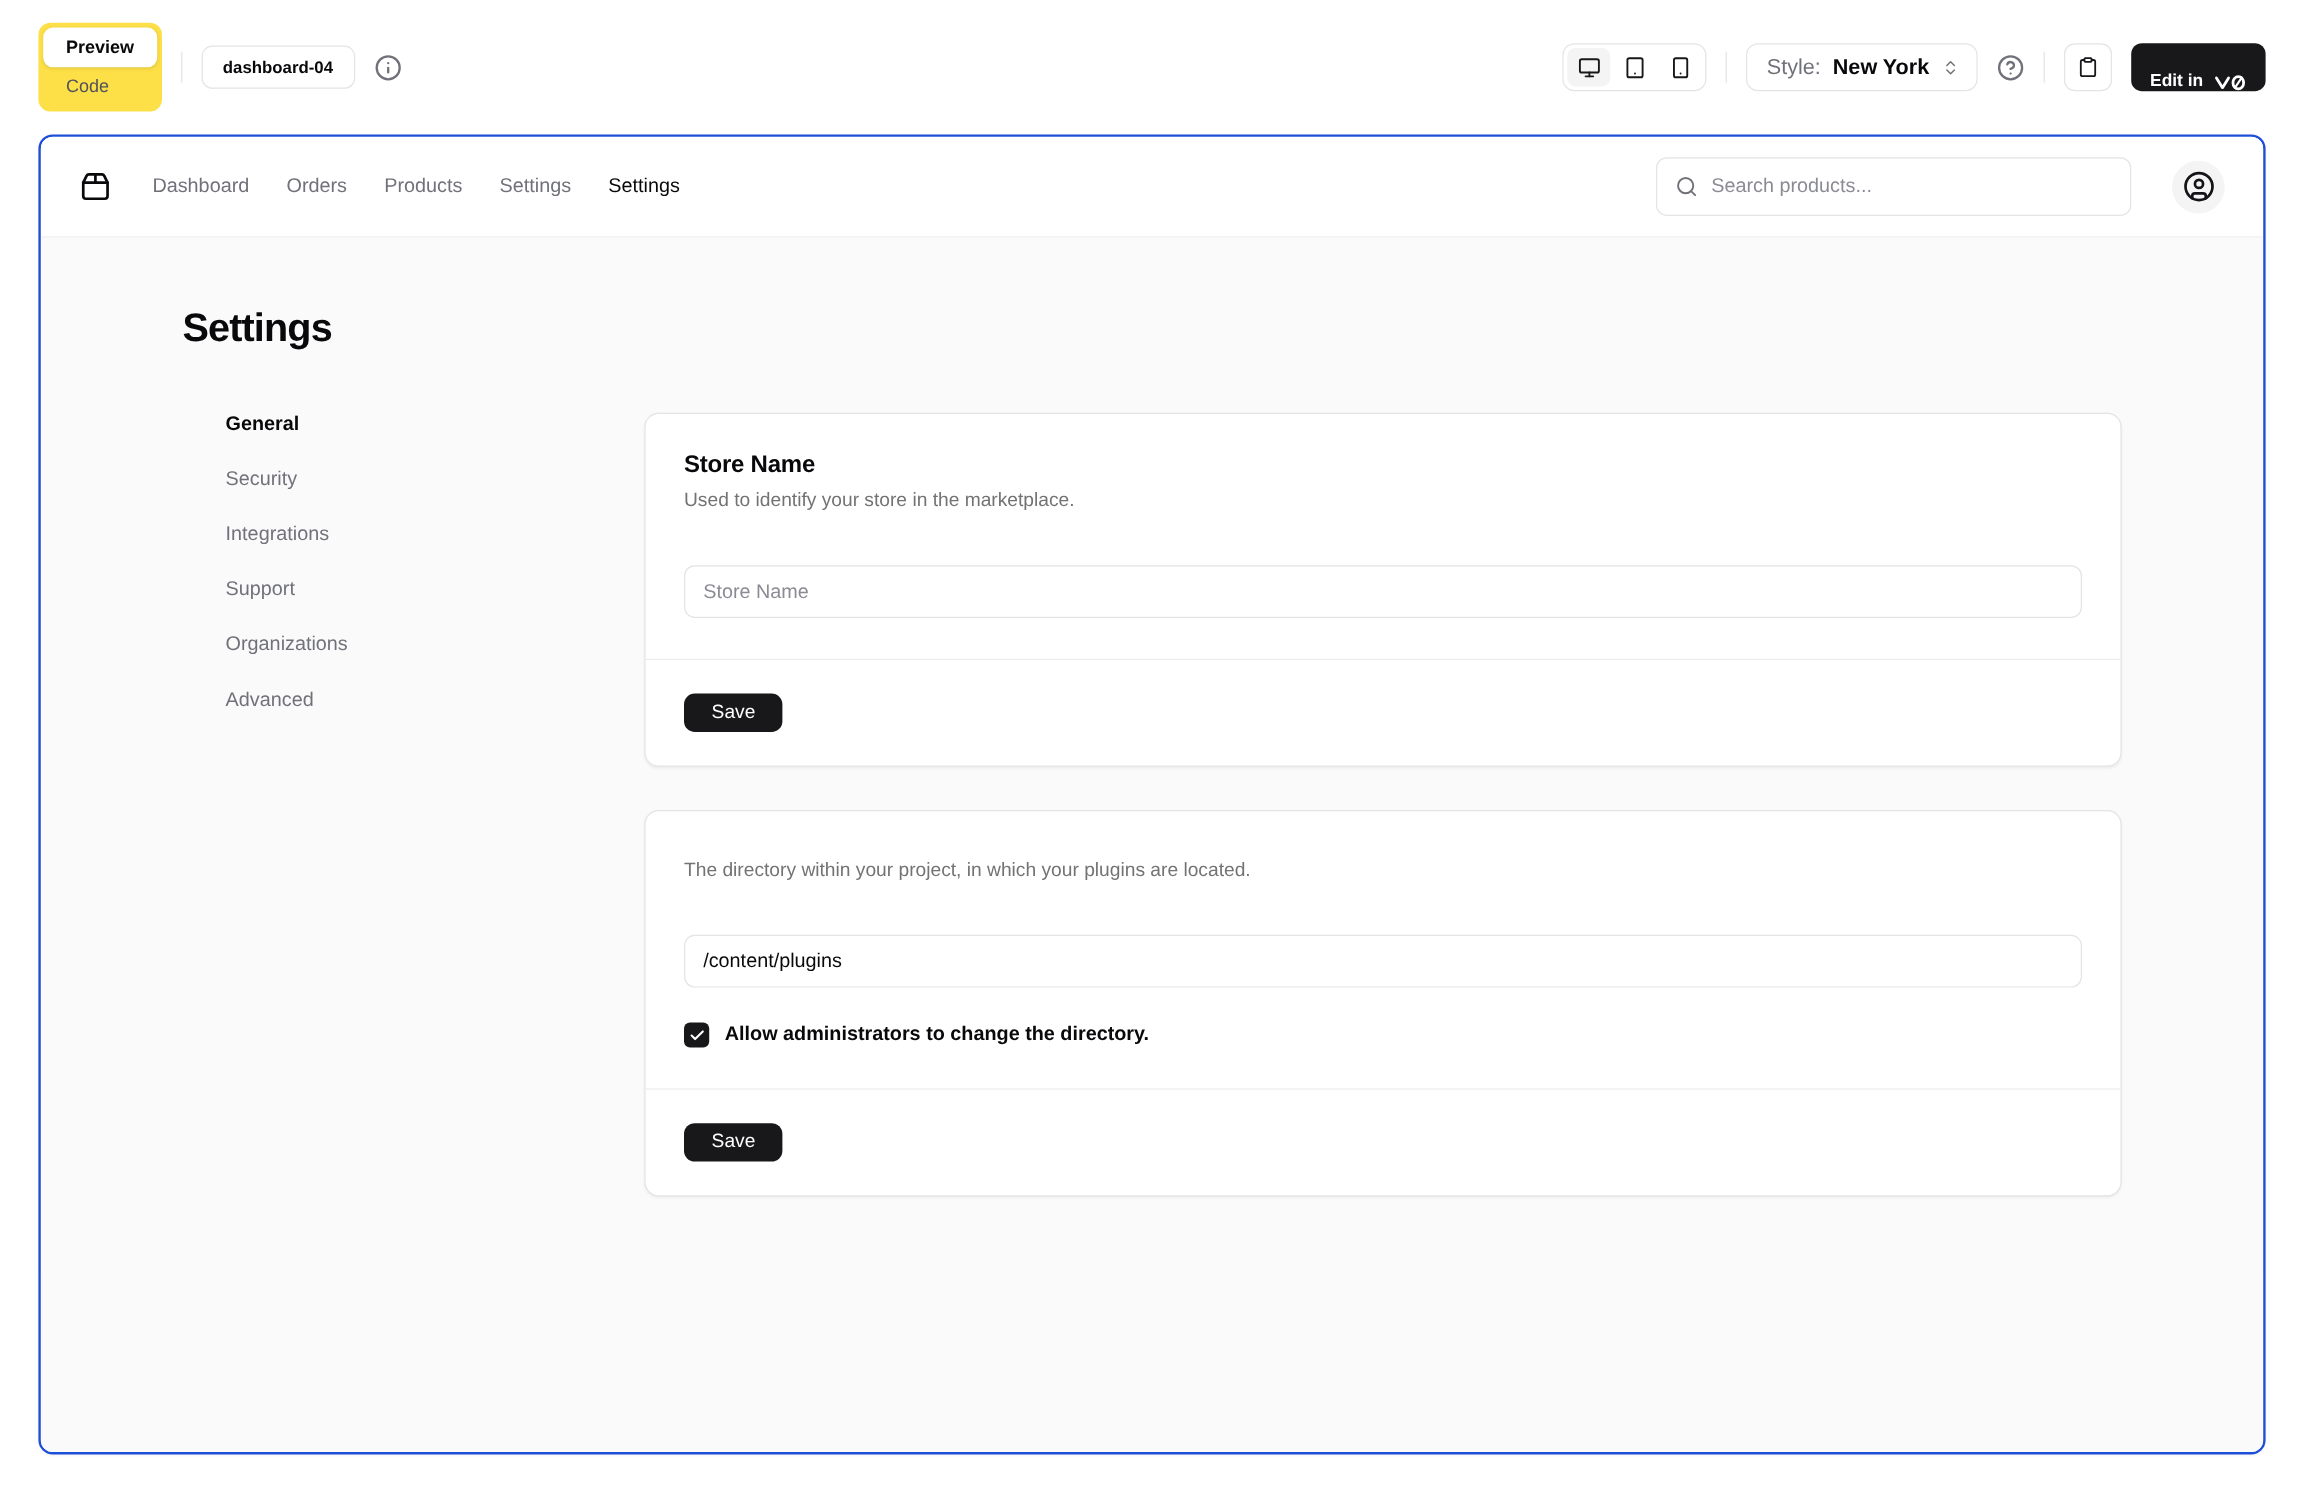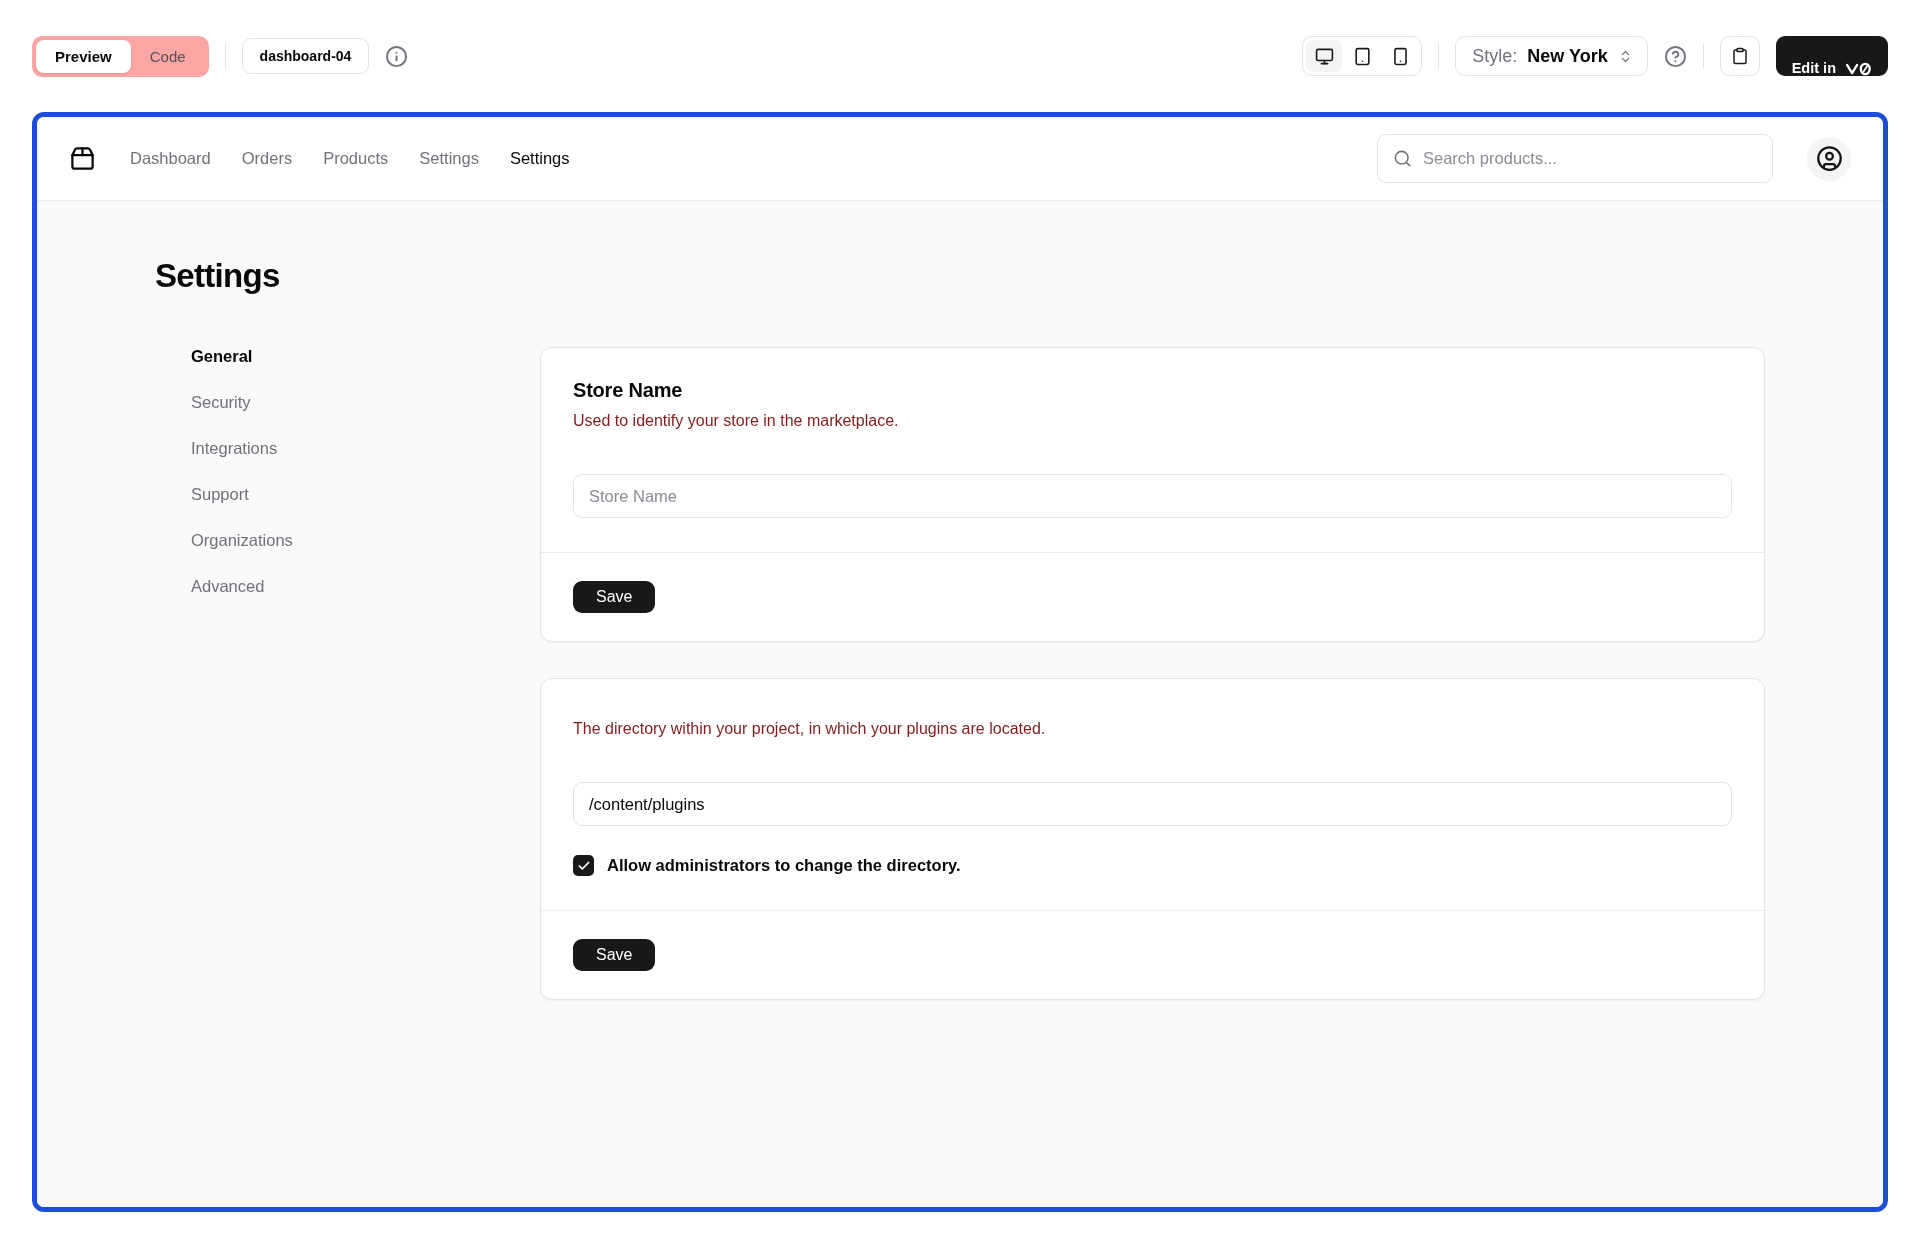--- a/index.html
+++ b/index.html
@@ -5,40 +5,40 @@
   * { box-sizing: border-box; margin: 0; padding: 0; }
   html, body { width: 1920px; height: 1241px; background: #fff; }
   body { font-family: "Liberation Sans", sans-serif; color: #09090b; -webkit-font-smoothing: antialiased; }
   svg { display: block; }
 
   
   .toolbar { height: 112px; display: flex; align-items: center; justify-content: space-between; padding: 0 32px; }
   .tb-left, .tb-right { display: flex; align-items: center; gap: 16px; }
   .vdiv { width: 1px; height: 26px; background: #e4e4e7; }
 
-  .seg { background: #fca5a5; border-radius: 10px; padding: 4px; display: flex; }
+  .seg { background: #fde047; border-radius: 10px; padding: 4px; display: flex; flex-direction: column; }
   .seg-btn { padding: 8px 19px; border-radius: 8px; font-size: 15px; color: #52525b; cursor: pointer; }
   .seg-btn.active { background: #fff; color: #09090b; font-weight: 700; box-shadow: 0 1px 3px rgba(0,0,0,.1); }
 
   .badge { border: 1px solid #e4e4e7; border-radius: 9px; padding: 9px 17px; font-size: 14px; font-weight: 700; background: #fff; }
   .muted-icon { color: #71717a; }
 
   .device-group { border: 1px solid #e4e4e7; border-radius: 10px; padding: 3px; display: flex; gap: 2px; background: #fff; }
   .device-btn { width: 36px; height: 32px; display: flex; align-items: center; justify-content: center; border-radius: 7px; color: #18181b; cursor: pointer; }
   .device-btn.active { background: #f4f4f5; }
 
   .style-select { border: 1px solid #e4e4e7; border-radius: 10px; height: 40px; display: flex; align-items: center; gap: 10px; padding: 0 14px 0 16px; font-size: 18px; background: #fff; cursor: pointer; }
   .style-select .lbl { color: #71717a; }
   .style-select .val { color: #09090b; font-weight: 600; }
 
   .icon-btn { width: 40px; height: 40px; border: 1px solid #e4e4e7; border-radius: 9px; background: #fff; display: flex; align-items: center; justify-content: center; cursor: pointer; color: #18181b; }
   .v0-btn { background: #18181b; color: #fff; height: 40px; border-radius: 9px; padding: 0 16px; display: flex; align-items: flex-end; gap: 9px; font-size: 14.5px; font-weight: 600; cursor: pointer; }
 
   
-  .frame { margin: 0 32px; height: 1100px; border: 5px solid #1d4ed8; border-radius: 12px; overflow: hidden; display: flex; flex-direction: column; box-shadow: 0 1px 3px rgba(0,0,0,.04); background: #fff; }
+  .frame { margin: 0 32px; height: 1100px; border: 2px solid #1d4ed8; border-radius: 12px; overflow: hidden; display: flex; flex-direction: column; box-shadow: 0 1px 3px rgba(0,0,0,.04); background: #fff; }
 
   .navbar { height: 84px; flex: 0 0 84px; background: #fff; border-bottom: 1px solid #ececee; display: flex; align-items: center; padding: 0 32px; gap: 34px; }
   .logo { color: #09090b; }
   .nav-links { display: flex; align-items: center; gap: 31px; font-size: 16.5px; }
   .nav-link { color: #71717a; cursor: pointer; text-decoration: none; }
   .nav-link.active { color: #09090b; font-weight: 500; }
   .nav-spacer { flex: 1; }
   .search { width: 396px; height: 49px; border: 1px solid #e4e4e7; border-radius: 9px; display: flex; align-items: center; gap: 11px; padding: 0 15px; background: #fff; }
   .search input { border: none; outline: none; flex: 1; font-size: 16.5px; font-family: inherit; color: #09090b; background: transparent; }
   .search input::placeholder { color: #8b8b94; }
@@ -51,21 +51,21 @@
 
   .layout { display: grid; grid-template-columns: 355px 1fr; column-gap: 30px; align-items: start; }
   .side-nav { display: flex; flex-direction: column; gap: 27px; font-size: 16.5px; }
   .side-link { color: #71717a; cursor: pointer; text-decoration: none; margin-left: 36px; }
   .side-link.active { color: #09090b; font-weight: 700; }
 
   .cards { display: flex; flex-direction: column; gap: 36px; }
   .card { background: #fff; border: 1px solid #e4e4e7; border-radius: 12px; box-shadow: 0 1px 2px rgba(0,0,0,.05); }
   .card-body { padding: 31px 32px 34px; }
   .card-title { font-size: 20px; font-weight: 700; letter-spacing: -0.2px; }
-  .card-desc { font-size: 16px; color: #7f1d1d; margin-top: 10px; }
+  .card-desc { font-size: 16px; color: #737373; margin-top: 10px; }
   .field { margin-top: 44px; width: 100%; height: 44px; border: 1px solid #e4e4e7; border-radius: 9px; padding: 0 15px; font-size: 16.5px; font-family: inherit; color: #09090b; outline: none; background: #fff; display: block; }
   .field::placeholder { color: #8b8b94; }
   .check-row { margin-top: 29px; display: flex; align-items: center; gap: 13px; }
   .checkbox { width: 21px; height: 21px; border-radius: 5px; background: #18181b; display: flex; align-items: center; justify-content: center; cursor: pointer; flex: none; }
   .check-label { font-size: 16.5px; font-weight: 600; color: #09090b; cursor: pointer; }
   .card-footer { border-top: 1px solid #ececee; padding: 28px 32px; }
   .save-btn { background: #18181b; color: #fff; border: none; border-radius: 9px; height: 32px; padding: 0 23px; font-size: 16px; font-weight: 400; font-family: inherit; cursor: pointer; }
 </style>
 </head>
 <body>

